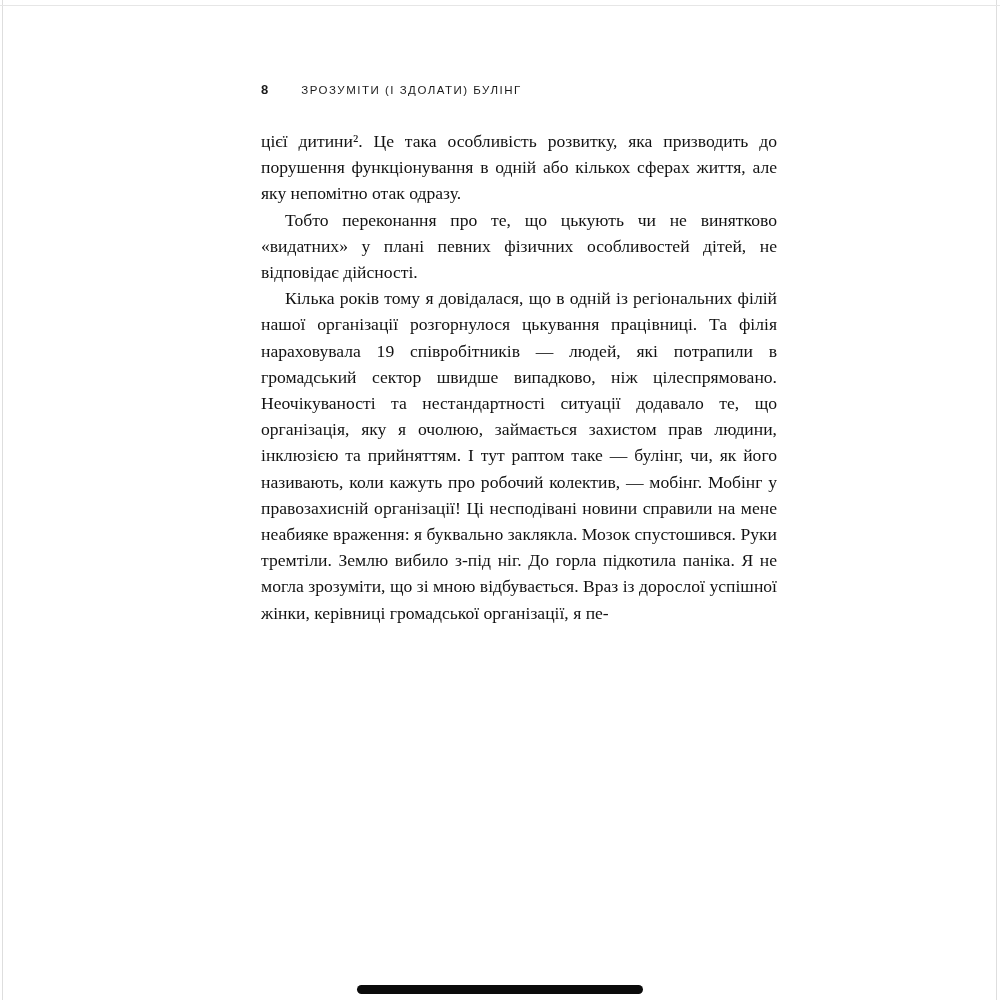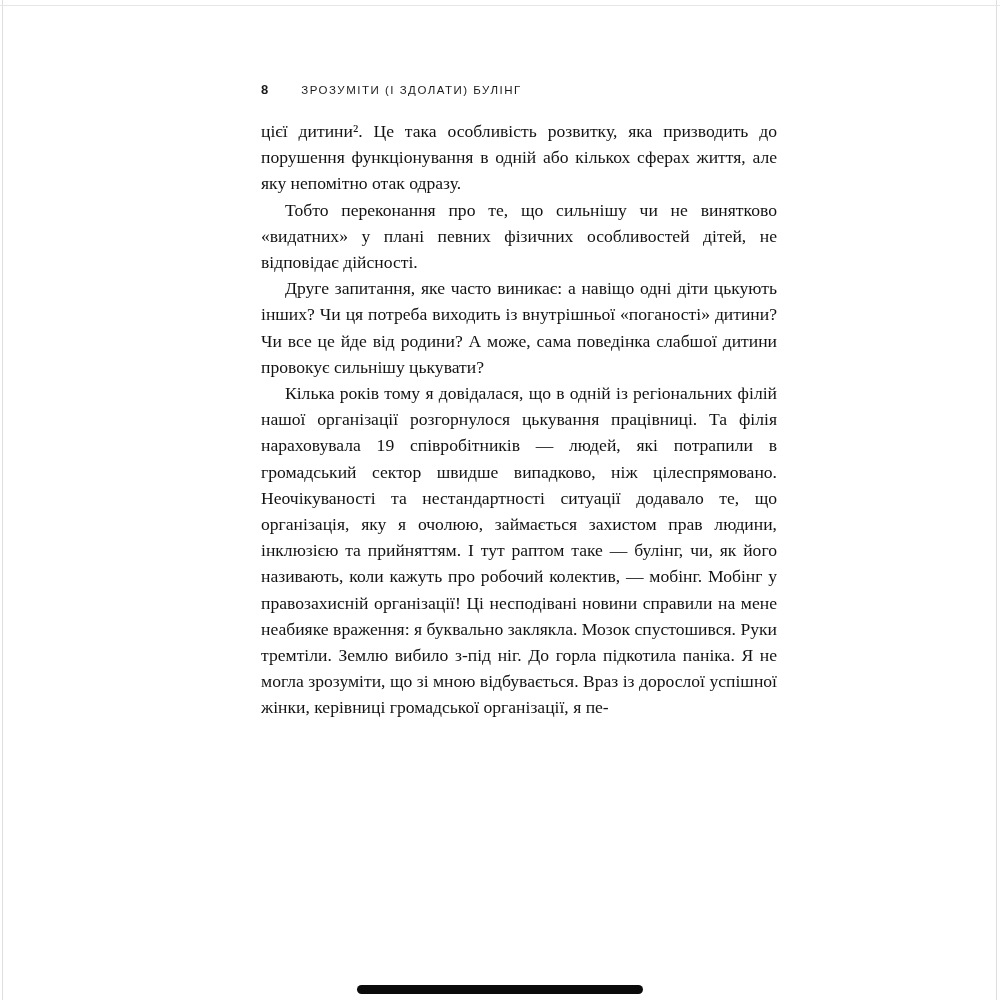--- a/index.html
+++ b/index.html
@@ -45,21 +45,21 @@
     font-size: 11.5px;
     font-weight: 500;
     letter-spacing: 1.5px;
     margin-left: 33px;
     text-transform: uppercase;
   }
 
   
   .page-text {
     position: absolute;
-    left: 261px; top: 118px;
+    left: 261px; top: 128px;
     width: 516px;
     font-size: 17.6px;
     line-height: 26.2px;
     color: #121212;
     text-align: justify;
   }
   .page-text p {
     margin: 0;
     padding: 0;
     text-indent: 24px;
@@ -89,20 +89,19 @@
 
 <main>
 
   <header class="running-header">
     <span class="page-number">8</span>
     <span class="running-title">ЗРОЗУМІТИ (І ЗДОЛАТИ) БУЛІНГ</span>
   </header>
 
   <section class="page-text">
     <p class="no-indent">цієї дитини². Це така особливість розвитку, яка призводить до порушення функціонування в одній або кількох сферах життя, але яку непомітно отак одразу.</p>
-    <p>Тобто переконання про те, що сильнішу чи не винятково «видатних» у плані певних фізичних особливостей дітей, не відповідає дійсності.</p>
-    <p>Друге запитання, яке часто виникає: а навіщо одні діти цькують інших? Чи ця потреба виходить із внутрішньої «поганості» дитини? Чи все це йде від родини? А може, сама поведінка слабшої дитини провокує сильнішу цькувати?</p>
+    <p>Тобто переконання про те, що цькують чи не винятково «видатних» у плані певних фізичних особливостей дітей, не відповідає дійсності.</p>
     <p>Кілька років тому я довідалася, що в одній із регіональних філій нашої організації розгорнулося цькування працівниці. Та філія нараховувала 19 співробітників — людей, які потрапили в громадський сектор швидше випадково, ніж цілеспрямовано. Неочікуваності та нестандартності ситуації додавало те, що організація, яку я очолюю, займається захистом прав людини, інклюзією та прийняттям. І тут раптом таке — булінг, чи, як його називають, коли кажуть про робочий колектив, — мобінг. Мобінг у правозахисній організації! Ці несподівані новини справили на мене неабияке враження: я буквально заклякла. Мозок спустошився. Руки тремтіли. Землю вибило з-під ніг. До горла підкотила паніка. Я не могла зрозуміти, що зі мною відбувається. Враз із дорослої успішної жінки, керівниці громадської організації, я пе-</p>
   </section>
 
 </main>
 
 <div class="home-bar"></div>
 
 </body></html>

